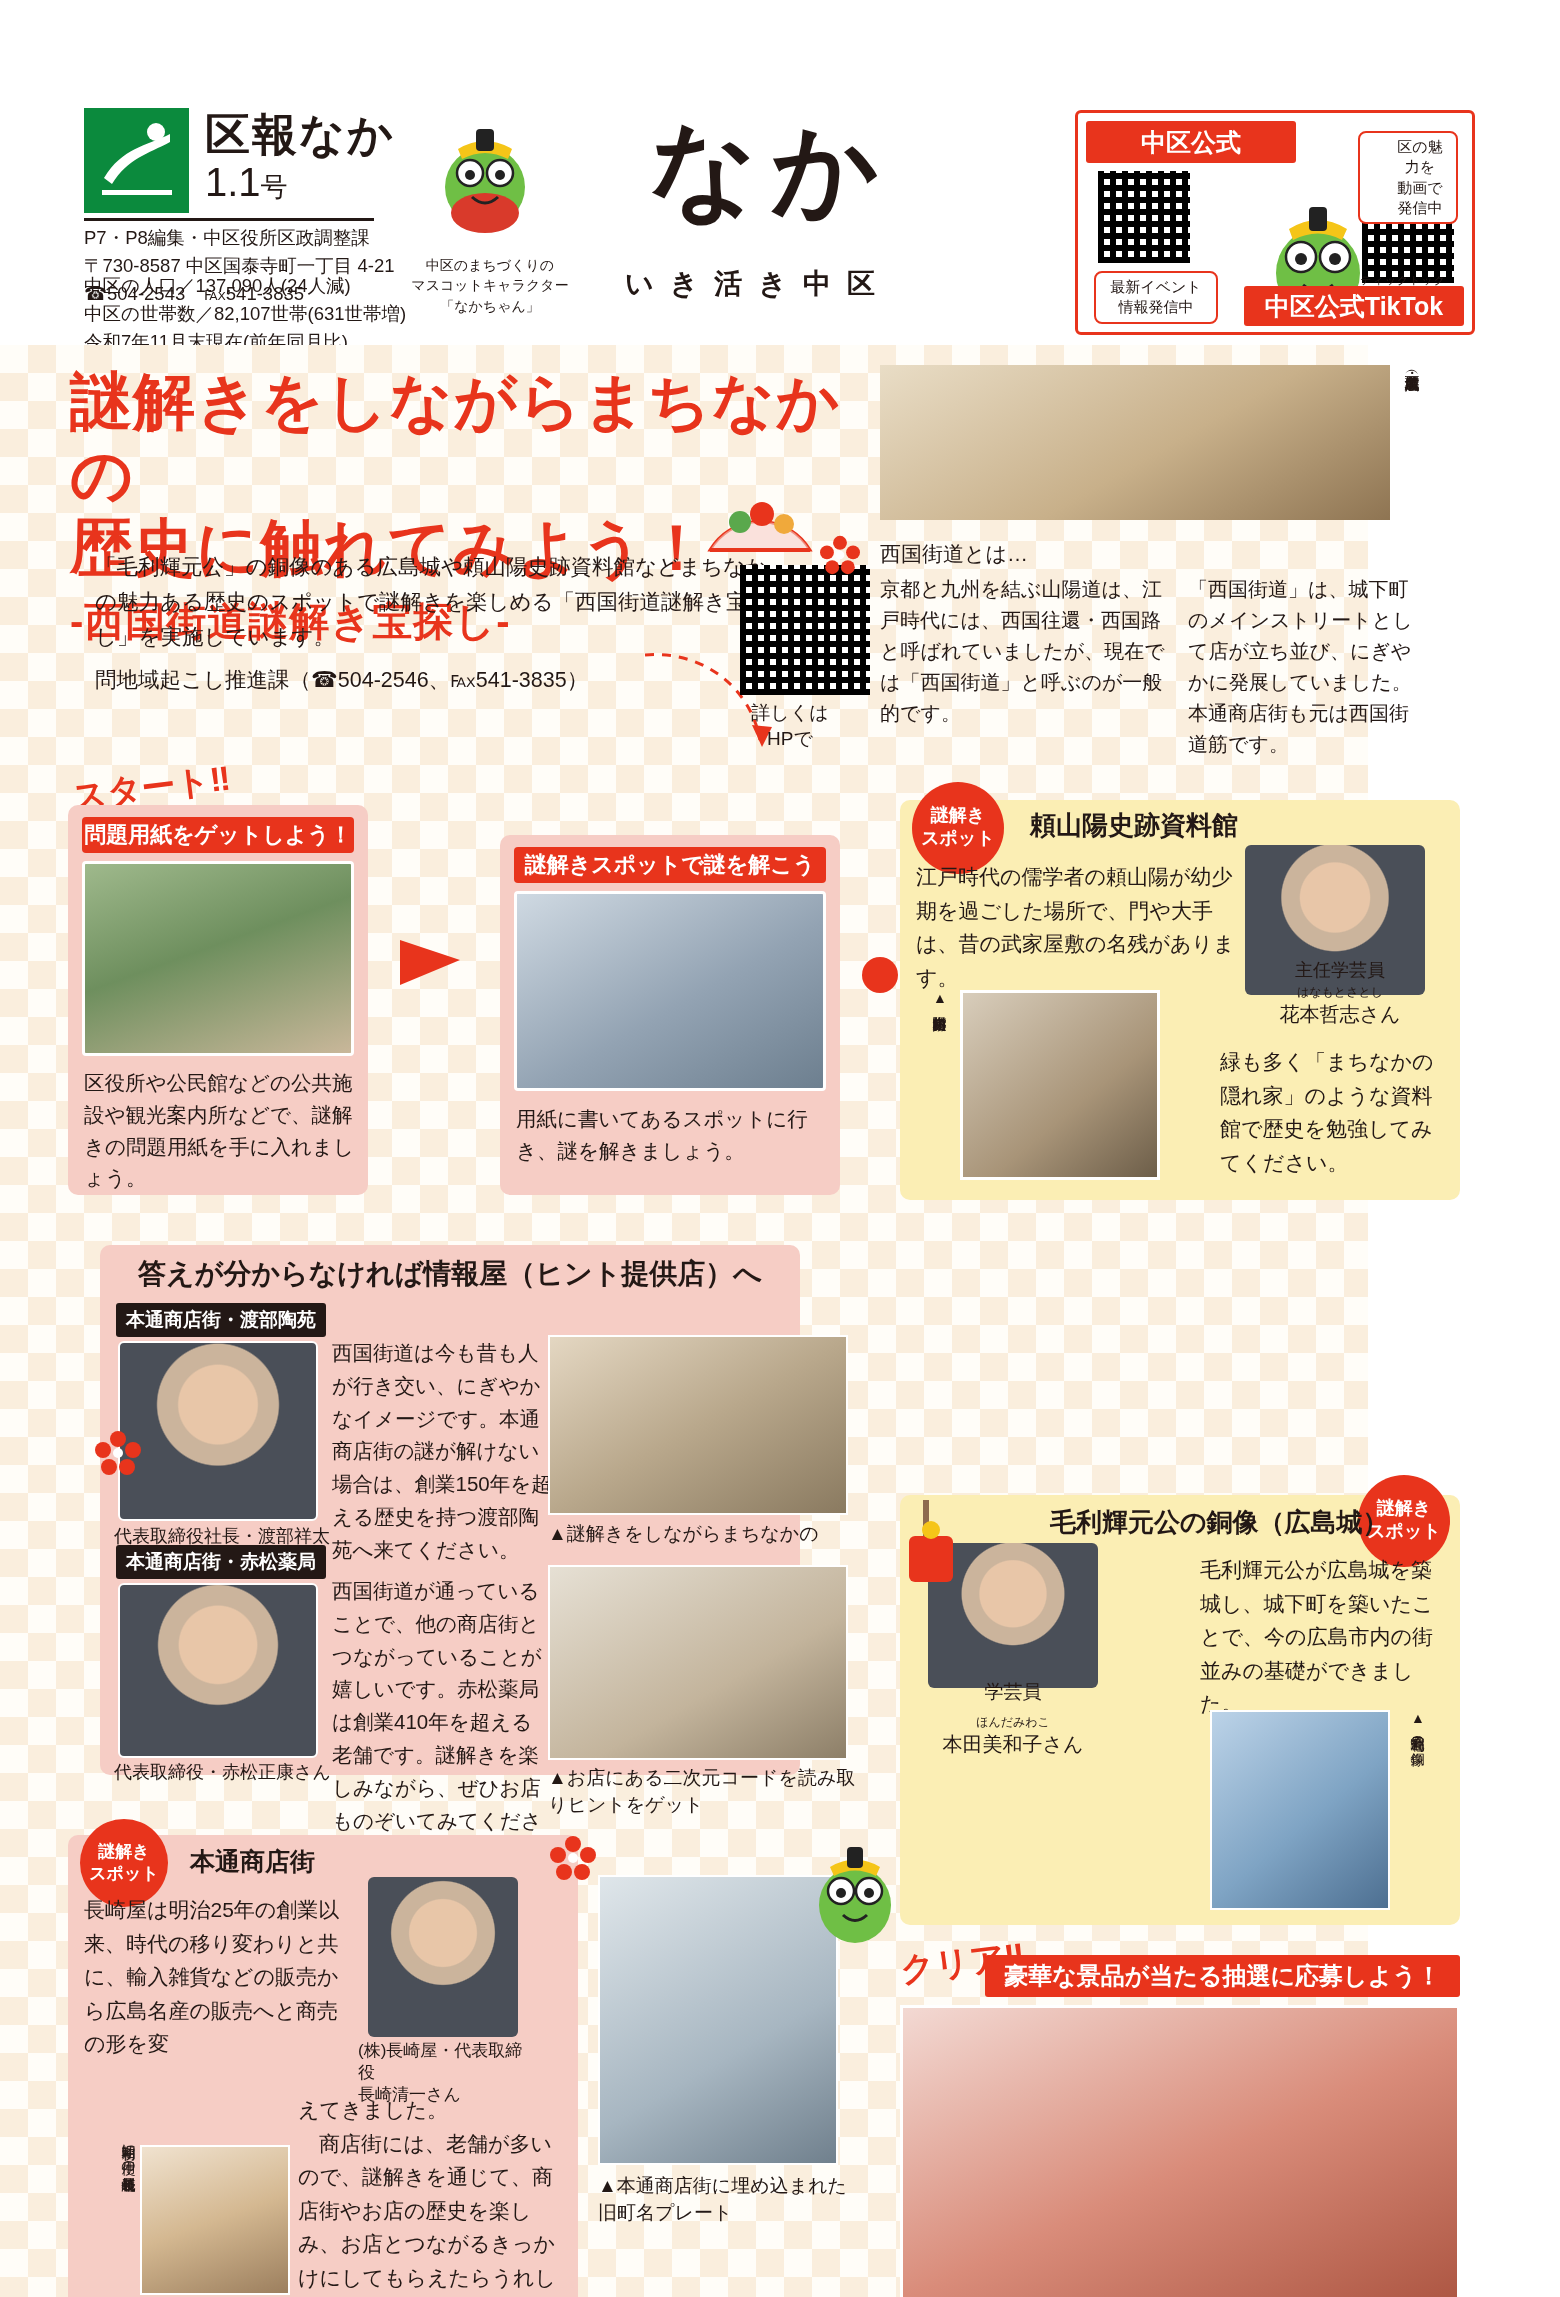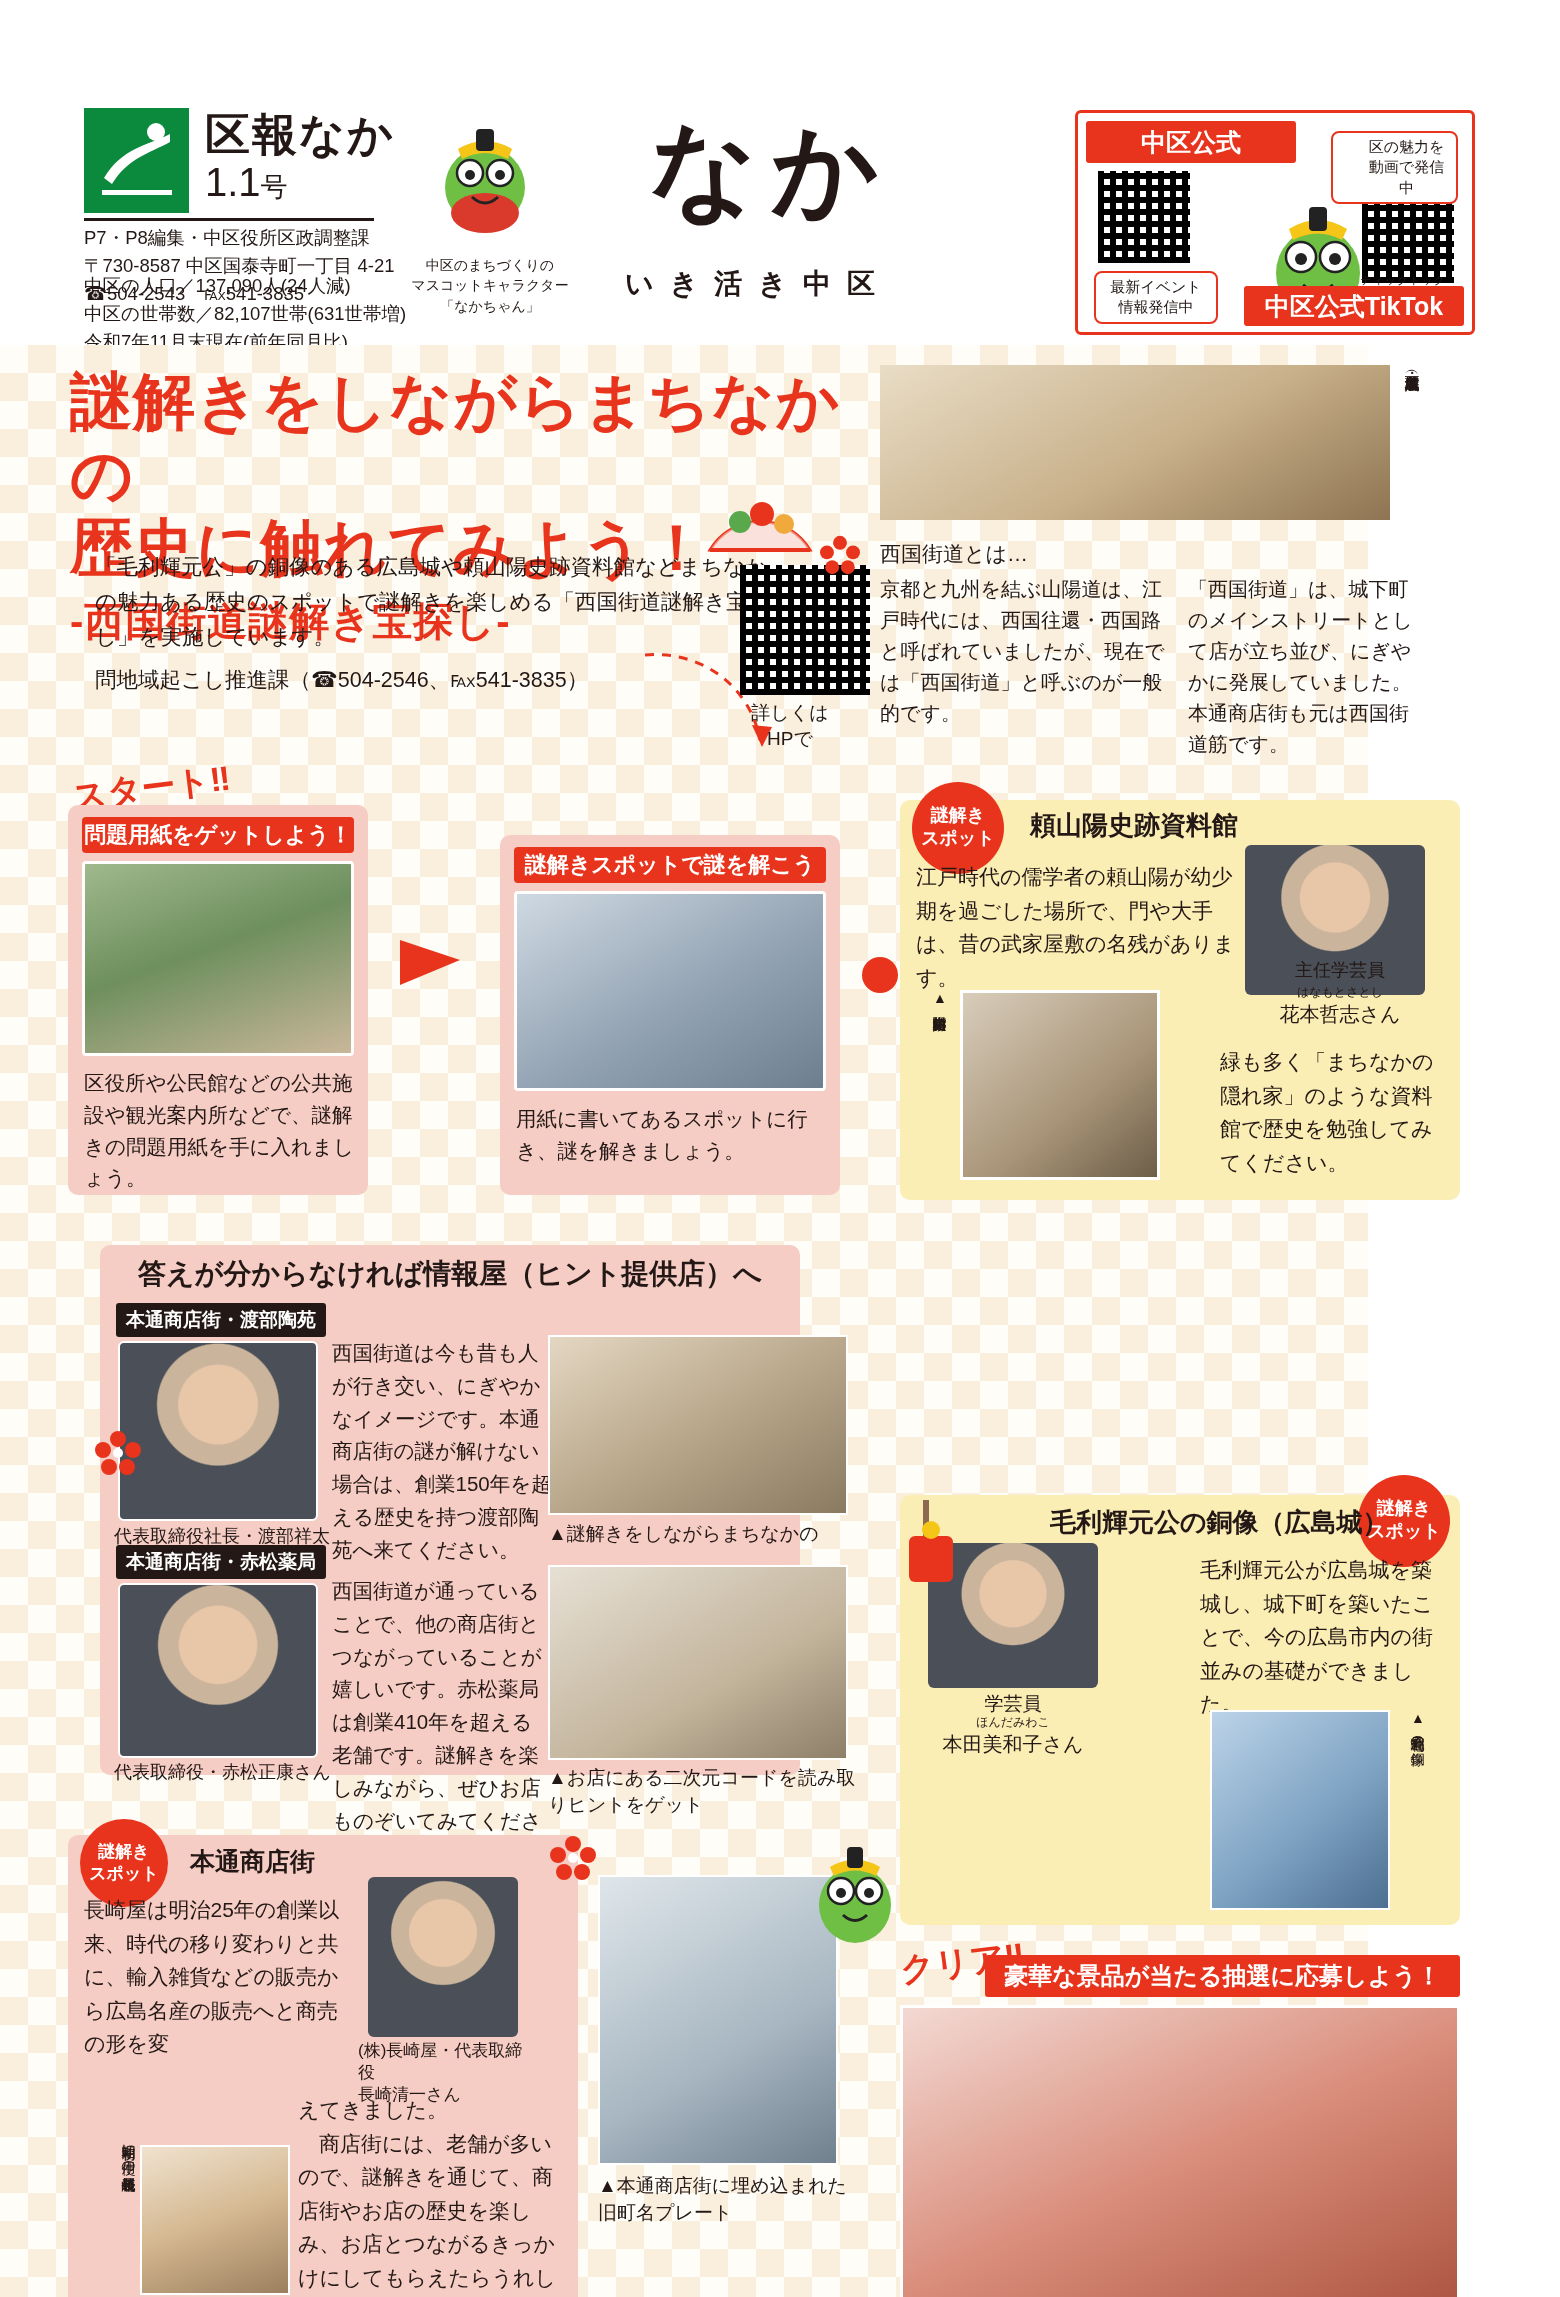--- a/index.html
+++ b/index.html
@@ -44,21 +44,21 @@
   .fb-band { position:absolute; left:8px; top:8px; width:210px; height:42px; background:#e8341c; color:#fff; font-size:25px; font-weight:bold; text-align:center; line-height:42px; border-radius:3px; }
   .fb-ruby { position:absolute; left:96px; top:-2px; font-size:11px; color:#fff; letter-spacing:1px; }
   .qr { background:
       repeating-linear-gradient(0deg,#000 0 6px,#fff 6px 12px),
       repeating-linear-gradient(90deg,#000 0 6px,#fff 6px 12px);
     background-blend-mode:multiply; }
   .qr1 { position:absolute; left:20px; top:58px; width:92px; height:92px; }
   .qr2 { position:absolute; right:18px; top:78px; width:92px; height:92px; }
   .bubble { position:absolute; background:#fff; border:2px solid #e8341c; border-radius:8px; font-size:15px; line-height:1.35; text-align:center; color:#231815; padding:4px 6px; }
   .bub1 { left:16px; top:158px; width:124px; }
-  .bub2 { right:14px; top:18px; width:127px;padding-left:30px; }
+  .bub2 { right:14px; top:18px; width:100px;padding-left:30px; }
   .tiktok-band { position:absolute; right:8px; bottom:6px; width:220px; height:40px; background:#e8341c; color:#fff; font-size:25px; font-weight:bold; text-align:center; line-height:40px; border-radius:3px; }
   .tt-ruby { position:absolute; right:26px; bottom:44px; font-size:11px; letter-spacing:1px; }
   .sns-mascot { position:absolute; left:175px; top:80px; width:130px; height:140px; }
 
   
   .main { position:absolute; left:0; top:345px; width:1368px; height:1952px; }
 
   .headline { position:absolute; left:70px; top:20px; width:800px; }
   .hl1 { font-size:62px; font-weight:bold; color:#e8341c; line-height:1.18; letter-spacing:1px; }
   .hl2 { margin-top:10px; font-size:40px; font-weight:bold; color:#e8341c; letter-spacing:1px; }
@@ -130,21 +130,21 @@
   .shop-cap1 { position:absolute; left:548px; top:1176px; width:310px; font-size:19px; }
   .shop-ph2 { position:absolute; left:548px; top:1220px; width:300px; height:195px; border:2px solid #fff; overflow:hidden; }
   .shop-cap2 { position:absolute; left:548px; top:1420px; width:310px; font-size:19px; line-height:1.4; }
 
   
   .y2 { left:900px; top:1150px; width:560px; height:430px; }
   .y2 .spot-badge { right:10px; top:-20px; width:92px; height:92px; font-size:18px; line-height:1.3; padding-top:22px; }
   .y2 h3 { position:absolute; left:150px; top:10px; margin:0; font-size:26px; font-weight:bold; }
   .y2 .t1 { position:absolute; left:300px; top:58px; width:248px; font-size:21px; line-height:1.6; }
   .y2 .portrait { position:absolute; left:28px; top:48px; width:170px; height:145px; }
-  .y2 .prole { position:absolute; left:18px; top:196px; width:190px; text-align:center; font-size:19px; }
+  .y2 .prole { position:absolute; left:18px; top:184px; width:190px; text-align:center; font-size:19px; }
   .y2 .pname { position:absolute; left:18px; top:220px; width:190px; text-align:center; font-size:20px; line-height:1.3; }
   .y2 .pname .ruby { font-size:12px; display:block; }
   .y2 .t2 { position:absolute; left:18px; top:280px; width:270px; font-size:21px; line-height:1.6; }
   .y2 .statue { position:absolute; left:310px; top:215px; width:180px; height:200px; border:2px solid #fff; overflow:hidden; }
   .y2 .statcap { position:absolute; left:500px; top:215px; width:26px; font-size:14px; line-height:1.25; writing-mode:vertical-rl; }
 
   
   .clear-label { position:absolute; left:900px; top:1595px; font-size:34px; font-weight:bold; color:#e8341c; transform:rotate(-7deg); }
   .clear-band { position:absolute; left:985px; top:1610px; width:475px; height:42px; background:#e8341c; color:#fff; font-size:24px; font-weight:bold; text-align:center; line-height:42px; border-radius:3px; }
   .torii-ph { position:absolute; left:900px; top:1660px; width:560px; height:330px; border:3px solid #fff; overflow:hidden; }

